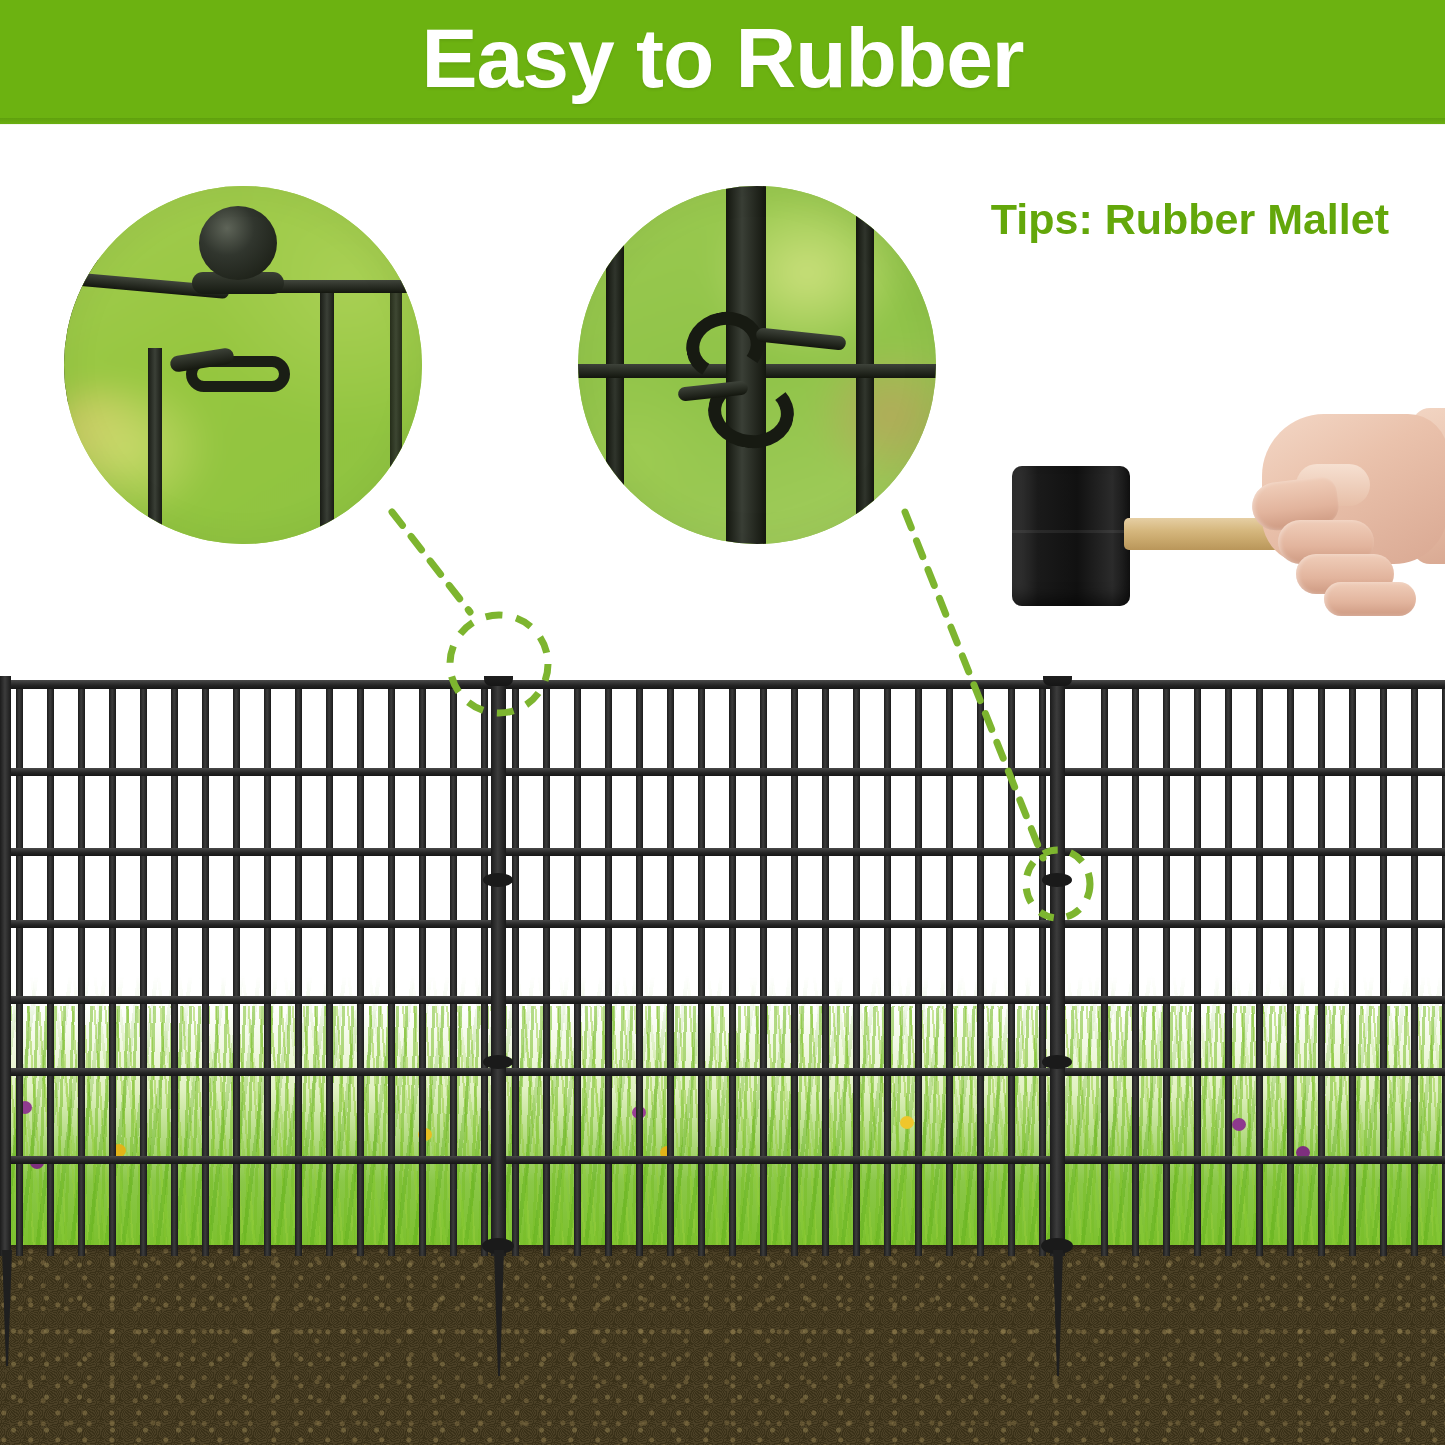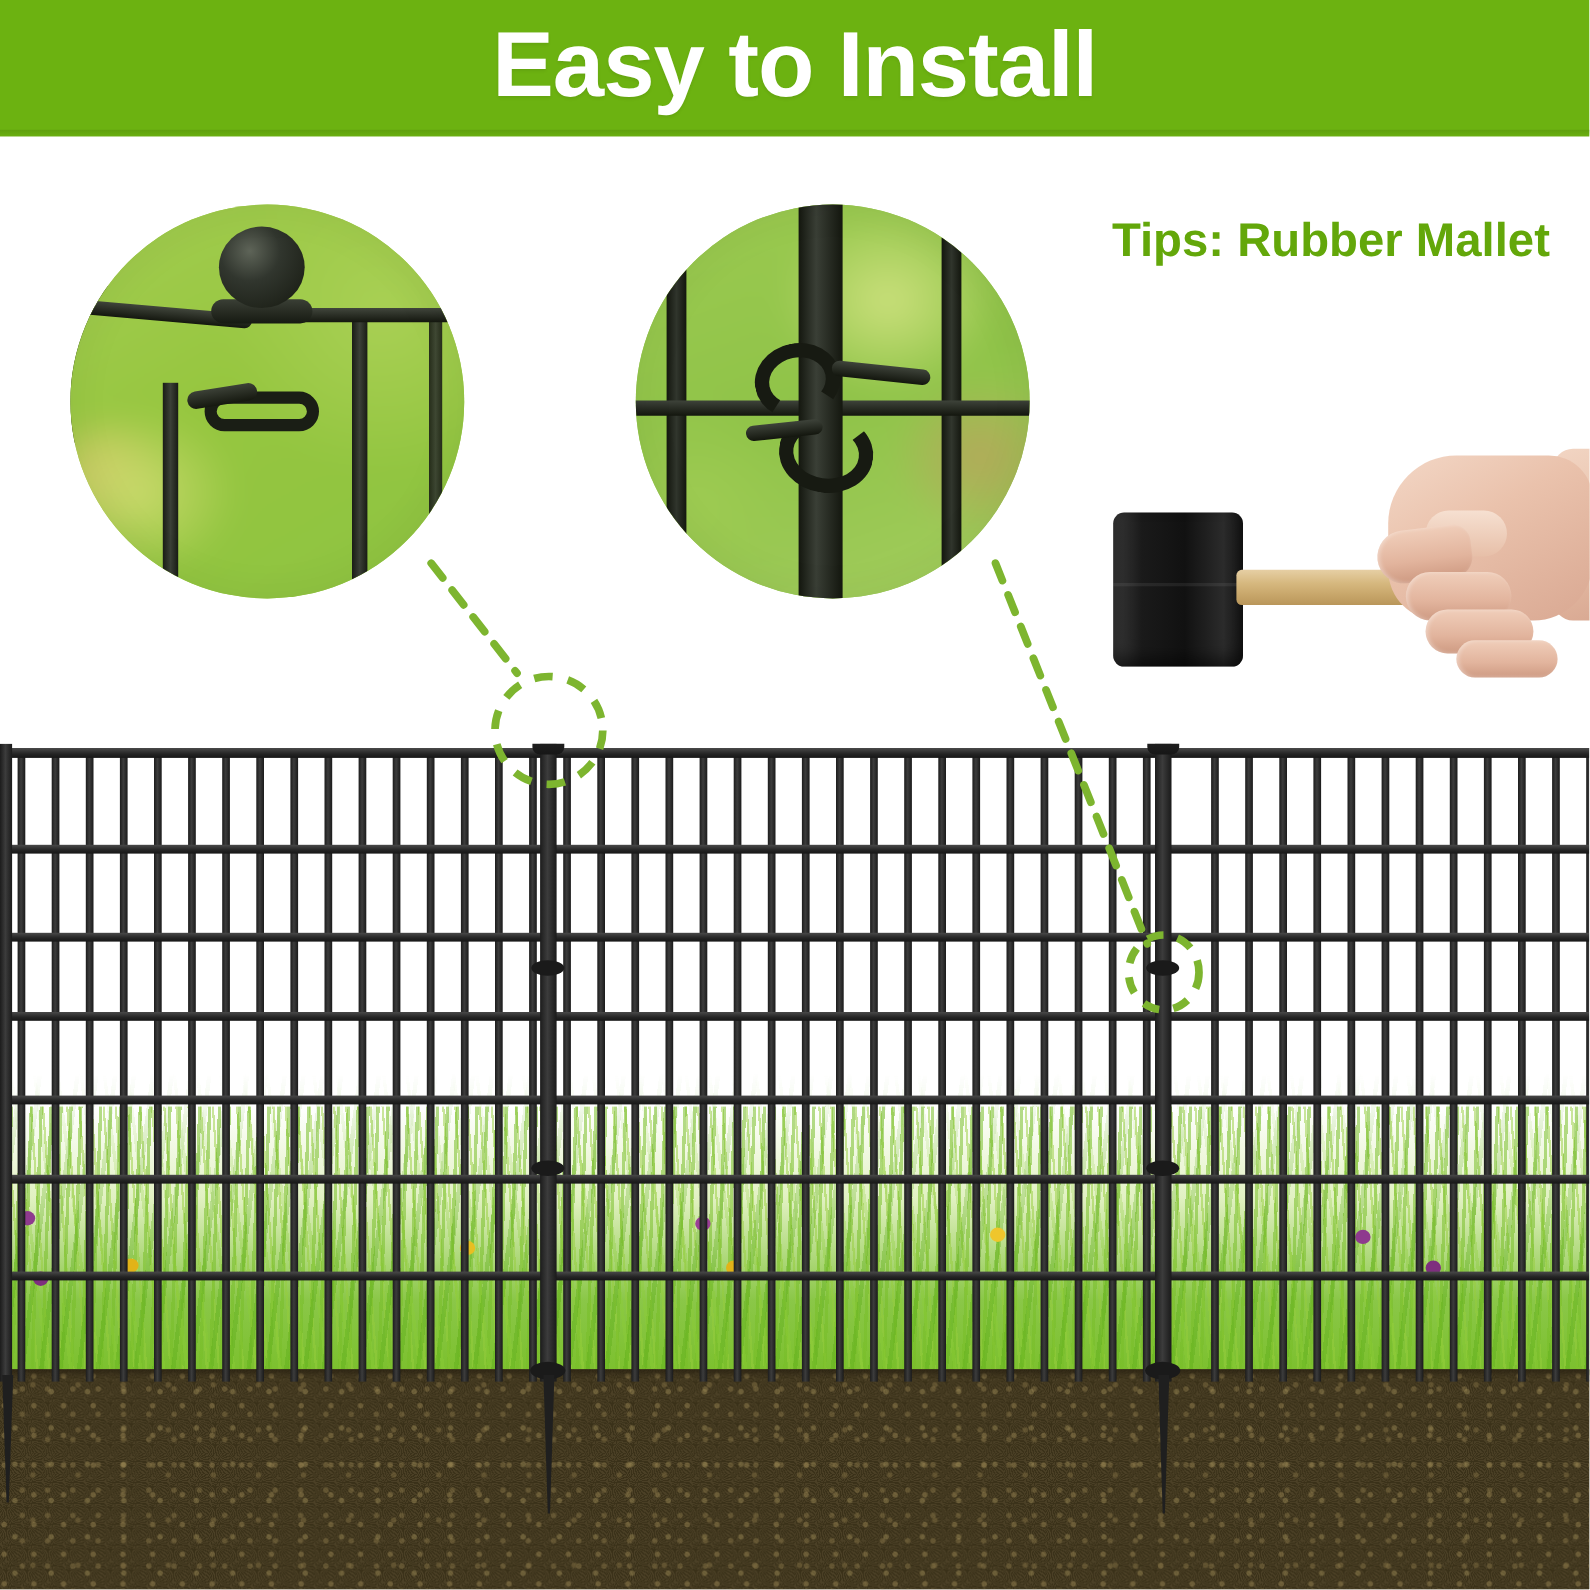--- a/index.html
+++ b/index.html
@@ -17,21 +17,21 @@
     line-height:1; text-shadow:0 2px 3px rgba(0,0,0,.08);
     transform:translateY(-4px);
   }
   .banner-edge{
     position:absolute; left:0; top:118px; width:1445px; height:7px;
     background:linear-gradient(to bottom,#5FA00D 0%, rgba(255,255,255,0) 100%);
   }
 
   
   .tips{
-    position:absolute; right:36px; top:192px; width:470px;
+    position:absolute; right:56px; top:192px; width:470px;
     text-align:right; color:#63A70A; font-size:43px; font-weight:bold;
     line-height:1.28;
   }
   .tips .tline{ display:block; white-space:nowrap; }
 
   
   .callout{
     position:absolute; border-radius:50%; overflow:hidden;
   }
   #callout-1{ left:64px; top:186px; width:358px; height:358px; background:#9CC84A; }
@@ -159,21 +159,21 @@
 
   .fence-svg{ position:absolute; left:0; top:0; width:1445px; height:769px; }
 
   
   .sr{ position:absolute; width:1px; height:1px; overflow:hidden; clip:rect(0 0 0 0); }
 </style>
 </head>
 <body>
 
 <div class="banner">
-  <div class="banner-title">Easy to Install</div>
+  <div class="banner-title">Easy to Rubber</div>
 </div>
 <div class="banner-edge"></div>
 
 <div class="tips">
   <span class="tline">Tips: Rubber Mallet</span>
 </div>
 
 <div class="callout" id="callout-1">
   <div class="blurbg"></div>
   <div class="c1-vert-a"></div>

